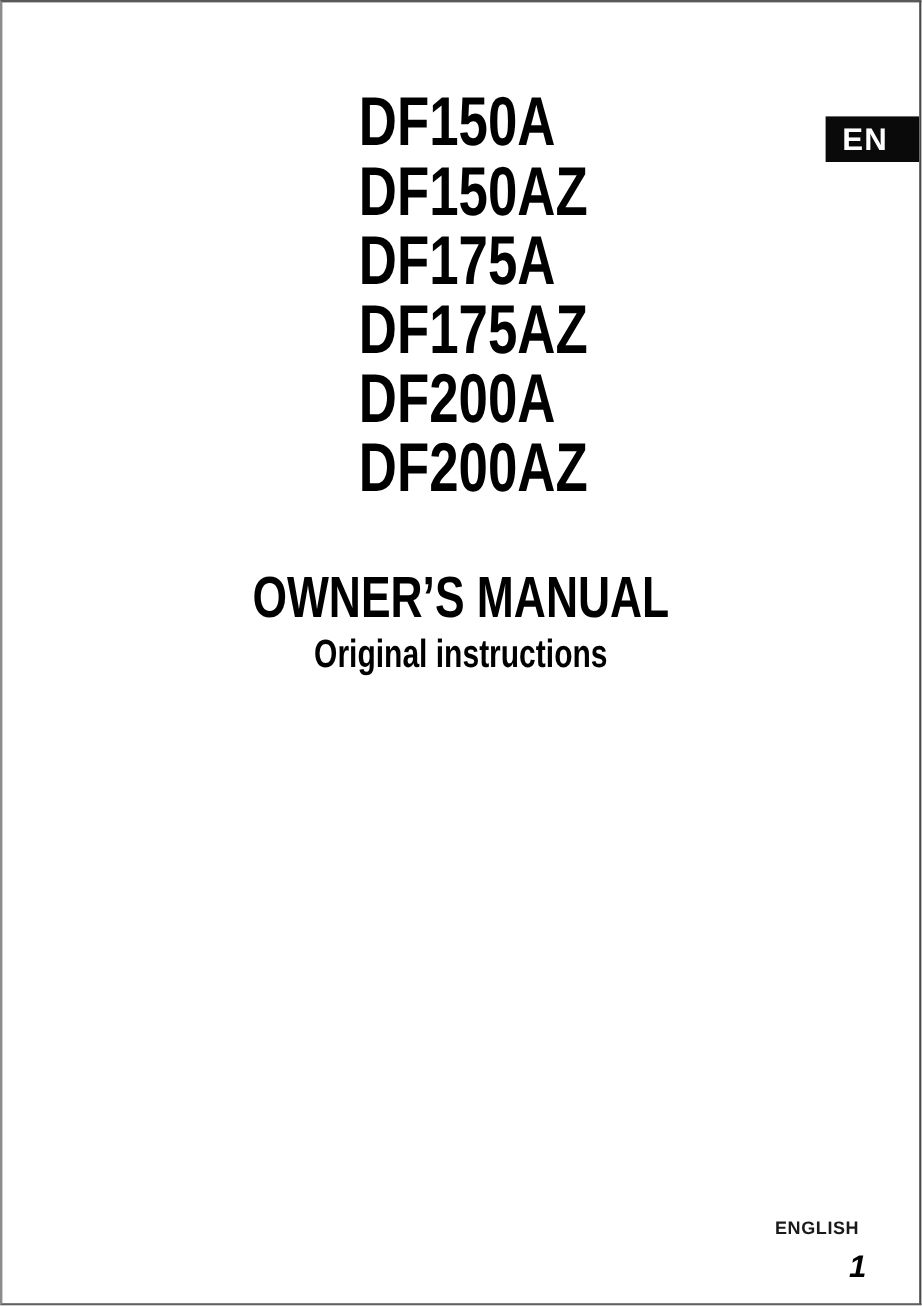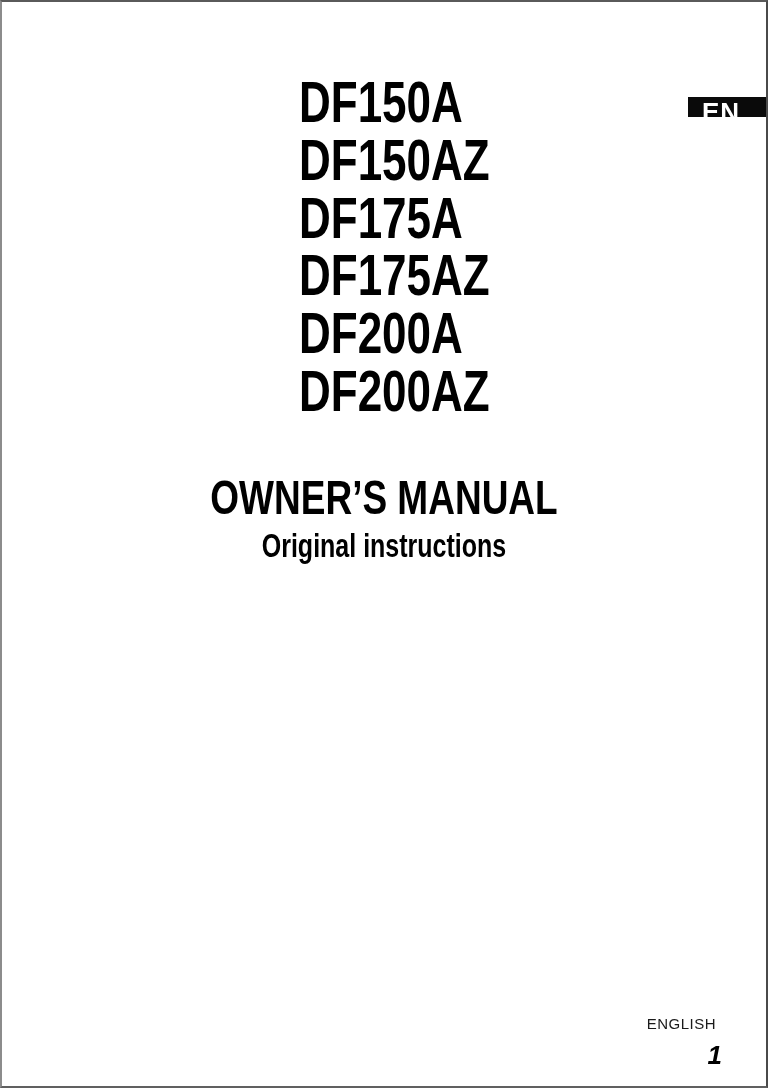--- a/index.html
+++ b/index.html
@@ -53,37 +53,38 @@
     font-size: 25px;
     line-height: 29px;
     margin-top: 2px;
     white-space: nowrap;
   }
   .en-badge {
     position: absolute;
     top: 95px;
     right: 0;
     width: 78px;
-    height: 20px;
+    height: 38px;
     background: #0a0a0a;
     color: #ffffff;
     display: flex;
+    align-items: center;
     justify-content: center;
     padding-right: 12px;
     font-weight: bold;
     font-size: 26px;
     letter-spacing: 1px;
   }
   .footer-language {
     position: absolute;
     top: 1014px;
     right: 50px;
     font-size: 15px;
     line-height: 15px;
-    font-weight: normal;
+    font-weight: bold;
     color: #1a1a1a;
     letter-spacing: 0.5px;
   }
   .footer-page-number {
     position: absolute;
     top: 1040px;
     right: 44px;
     font-size: 26px;
     line-height: 26px;
     font-weight: bold;

